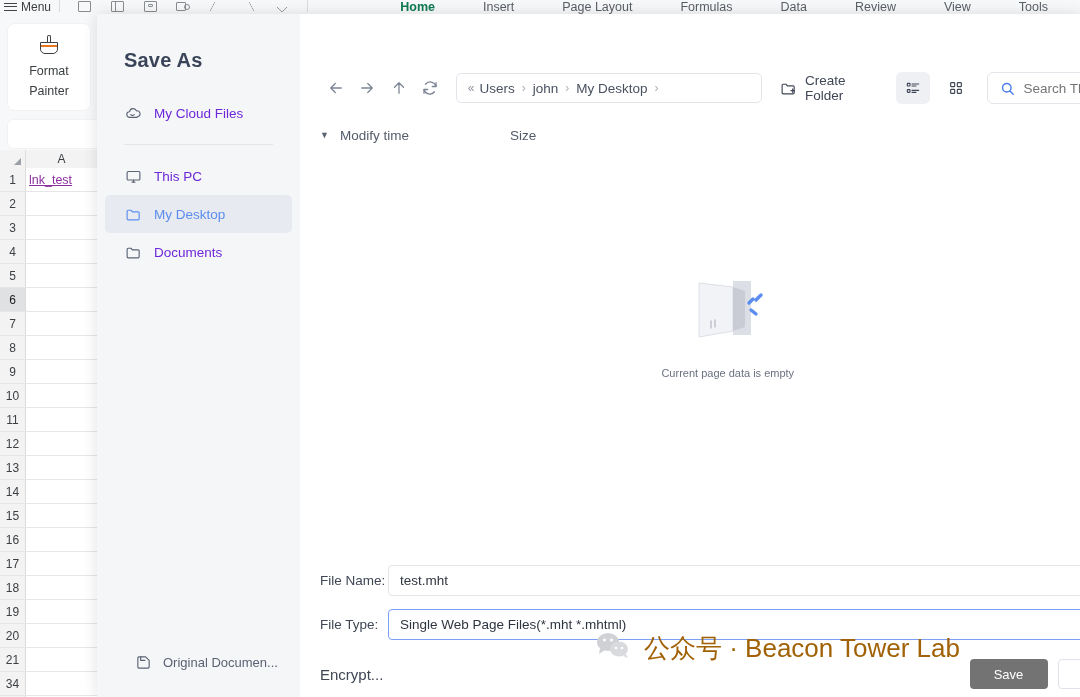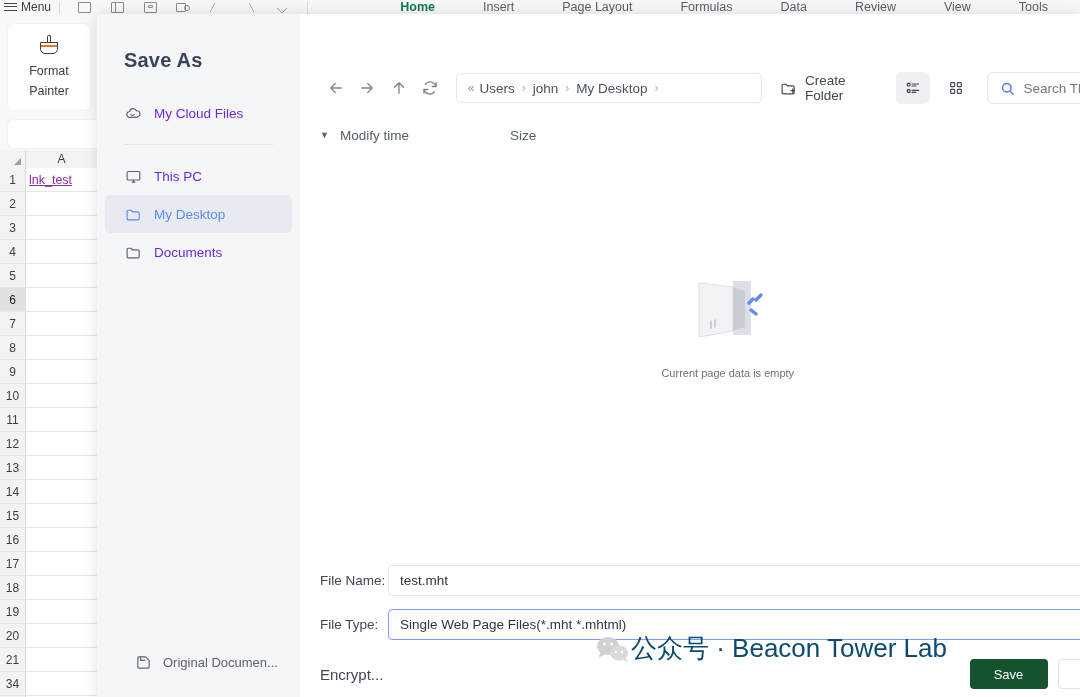--- a/index.html
+++ b/index.html
@@ -9,21 +9,21 @@
     font-family: "Liberation Sans", sans-serif;
     background: #ffffff;
   }
   #root { position: relative; width: 1080px; height: 697px; background:#fff; }
 
   
   .app { position:absolute; inset:0; background:#f7f8f9; }
 
   .qat {
     position:absolute; left:0; top:0; width:872px; height:14px;
-    background:#f7f8f9; display:flex; align-items:flex-end; overflow:hidden;
+    background:#f7f8f9; display:flex; align-items:flex-start; overflow:hidden;
   }
   .qat-menu { display:flex; align-items:center; gap:4px; margin-left:4px; color:#3c4043; font-size:12px;}
   .ham { display:inline-block; width:13px; height:9px; position:relative;}
   .ham i{position:absolute;left:0;width:13px;height:1.4px;background:#444;}
   .ham i:nth-child(1){top:0}.ham i:nth-child(2){top:3.6px}.ham i:nth-child(3){top:7.2px}
   .qat-sep{width:1px;height:12px;background:#dcdcdc;margin:0 8px;}
   .qat-ico{width:15px;height:13px;position:relative;margin:0 9px;opacity:.72}
   .qat-ico b{position:absolute;border:1.3px solid #5f6368;border-radius:1px;}
   .ribbon-tabs{
     position:absolute; right:0; top:0; height:14px; display:flex; align-items:center;
@@ -122,29 +122,29 @@
   .frow{display:flex;align-items:center;height:34px;margin-bottom:10px;}
   .flabel{width:68px;font-size:13.5px;color:#3f4654;}
   .finput{
     flex:1;height:31px;border:1px solid #e3e5ea;border-radius:4px;display:flex;align-items:center;
     padding:0 11px;font-size:13.5px;color:#2f3540;background:#fff;
   }
   .finput.focus{border:1px solid #7ba0f5;}
   .lastrow{display:flex;align-items:center;height:46px;}
   .encrypt{font-size:15px;color:#3f4654;width:68px;}
   .actions{margin-left:auto;display:flex;gap:10px;align-items:center;}
-  .btn-save{width:78px;height:30px;background:#14532d;color:#fff;border-radius:4px;font-size:13px;
+  .btn-save{width:78px;height:30px;background:#737373;color:#fff;border-radius:4px;font-size:13px;
     display:flex;align-items:center;justify-content:center;}
   .btn-cancel{width:78px;height:30px;background:#fff;border:1px solid #dfe2e8;border-radius:4px;font-size:13px;
     display:flex;align-items:center;justify-content:center;color:#3f4654;}
 
   
   .watermark{
-    position:absolute;left:595px;top:631px;display:flex;align-items:center;
-    font-size:26px;color:#0c4a6e;pointer-events:none;z-index:40;white-space:nowrap;
+    position:absolute;left:595px;top:631px;display:flex;align-items:flex-start;gap:13px;
+    font-size:26px;color:#a16207;pointer-events:none;z-index:40;white-space:nowrap;
   }
   .wx{width:36px;height:28px;position:relative;flex:0 0 36px;}
 </style>
 </head>
 <body>
 
 <div id="root">
 
   <div class="app">
 

